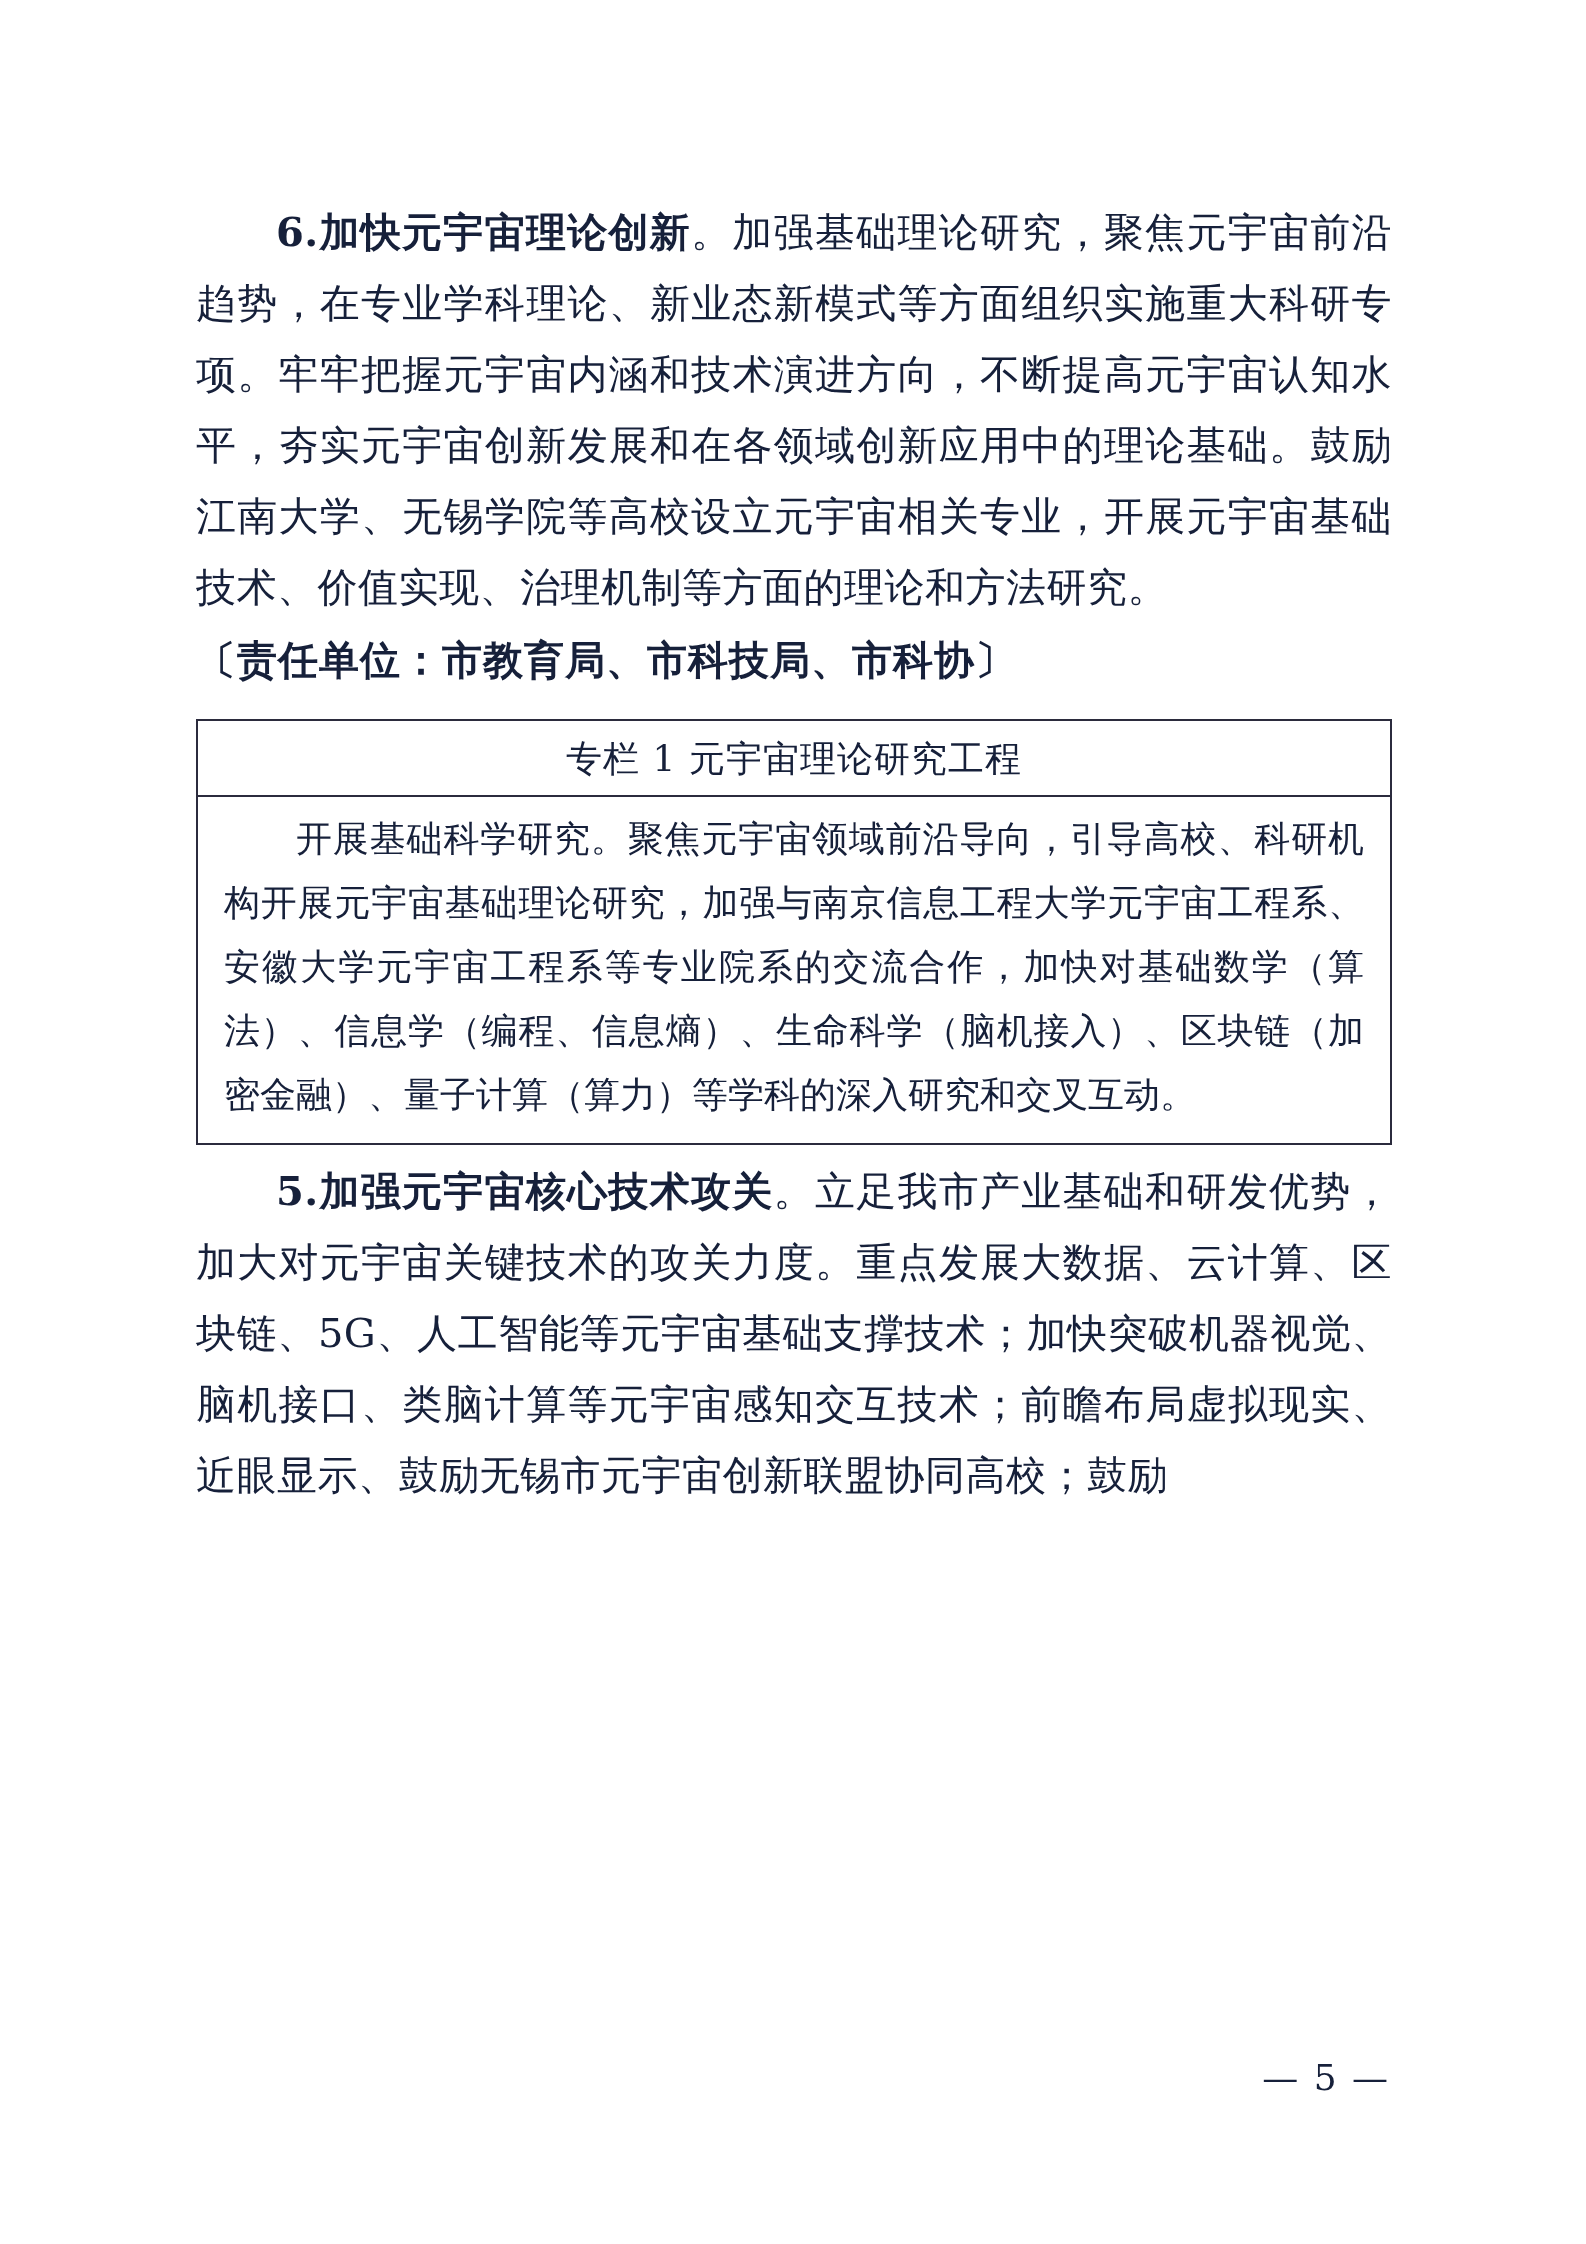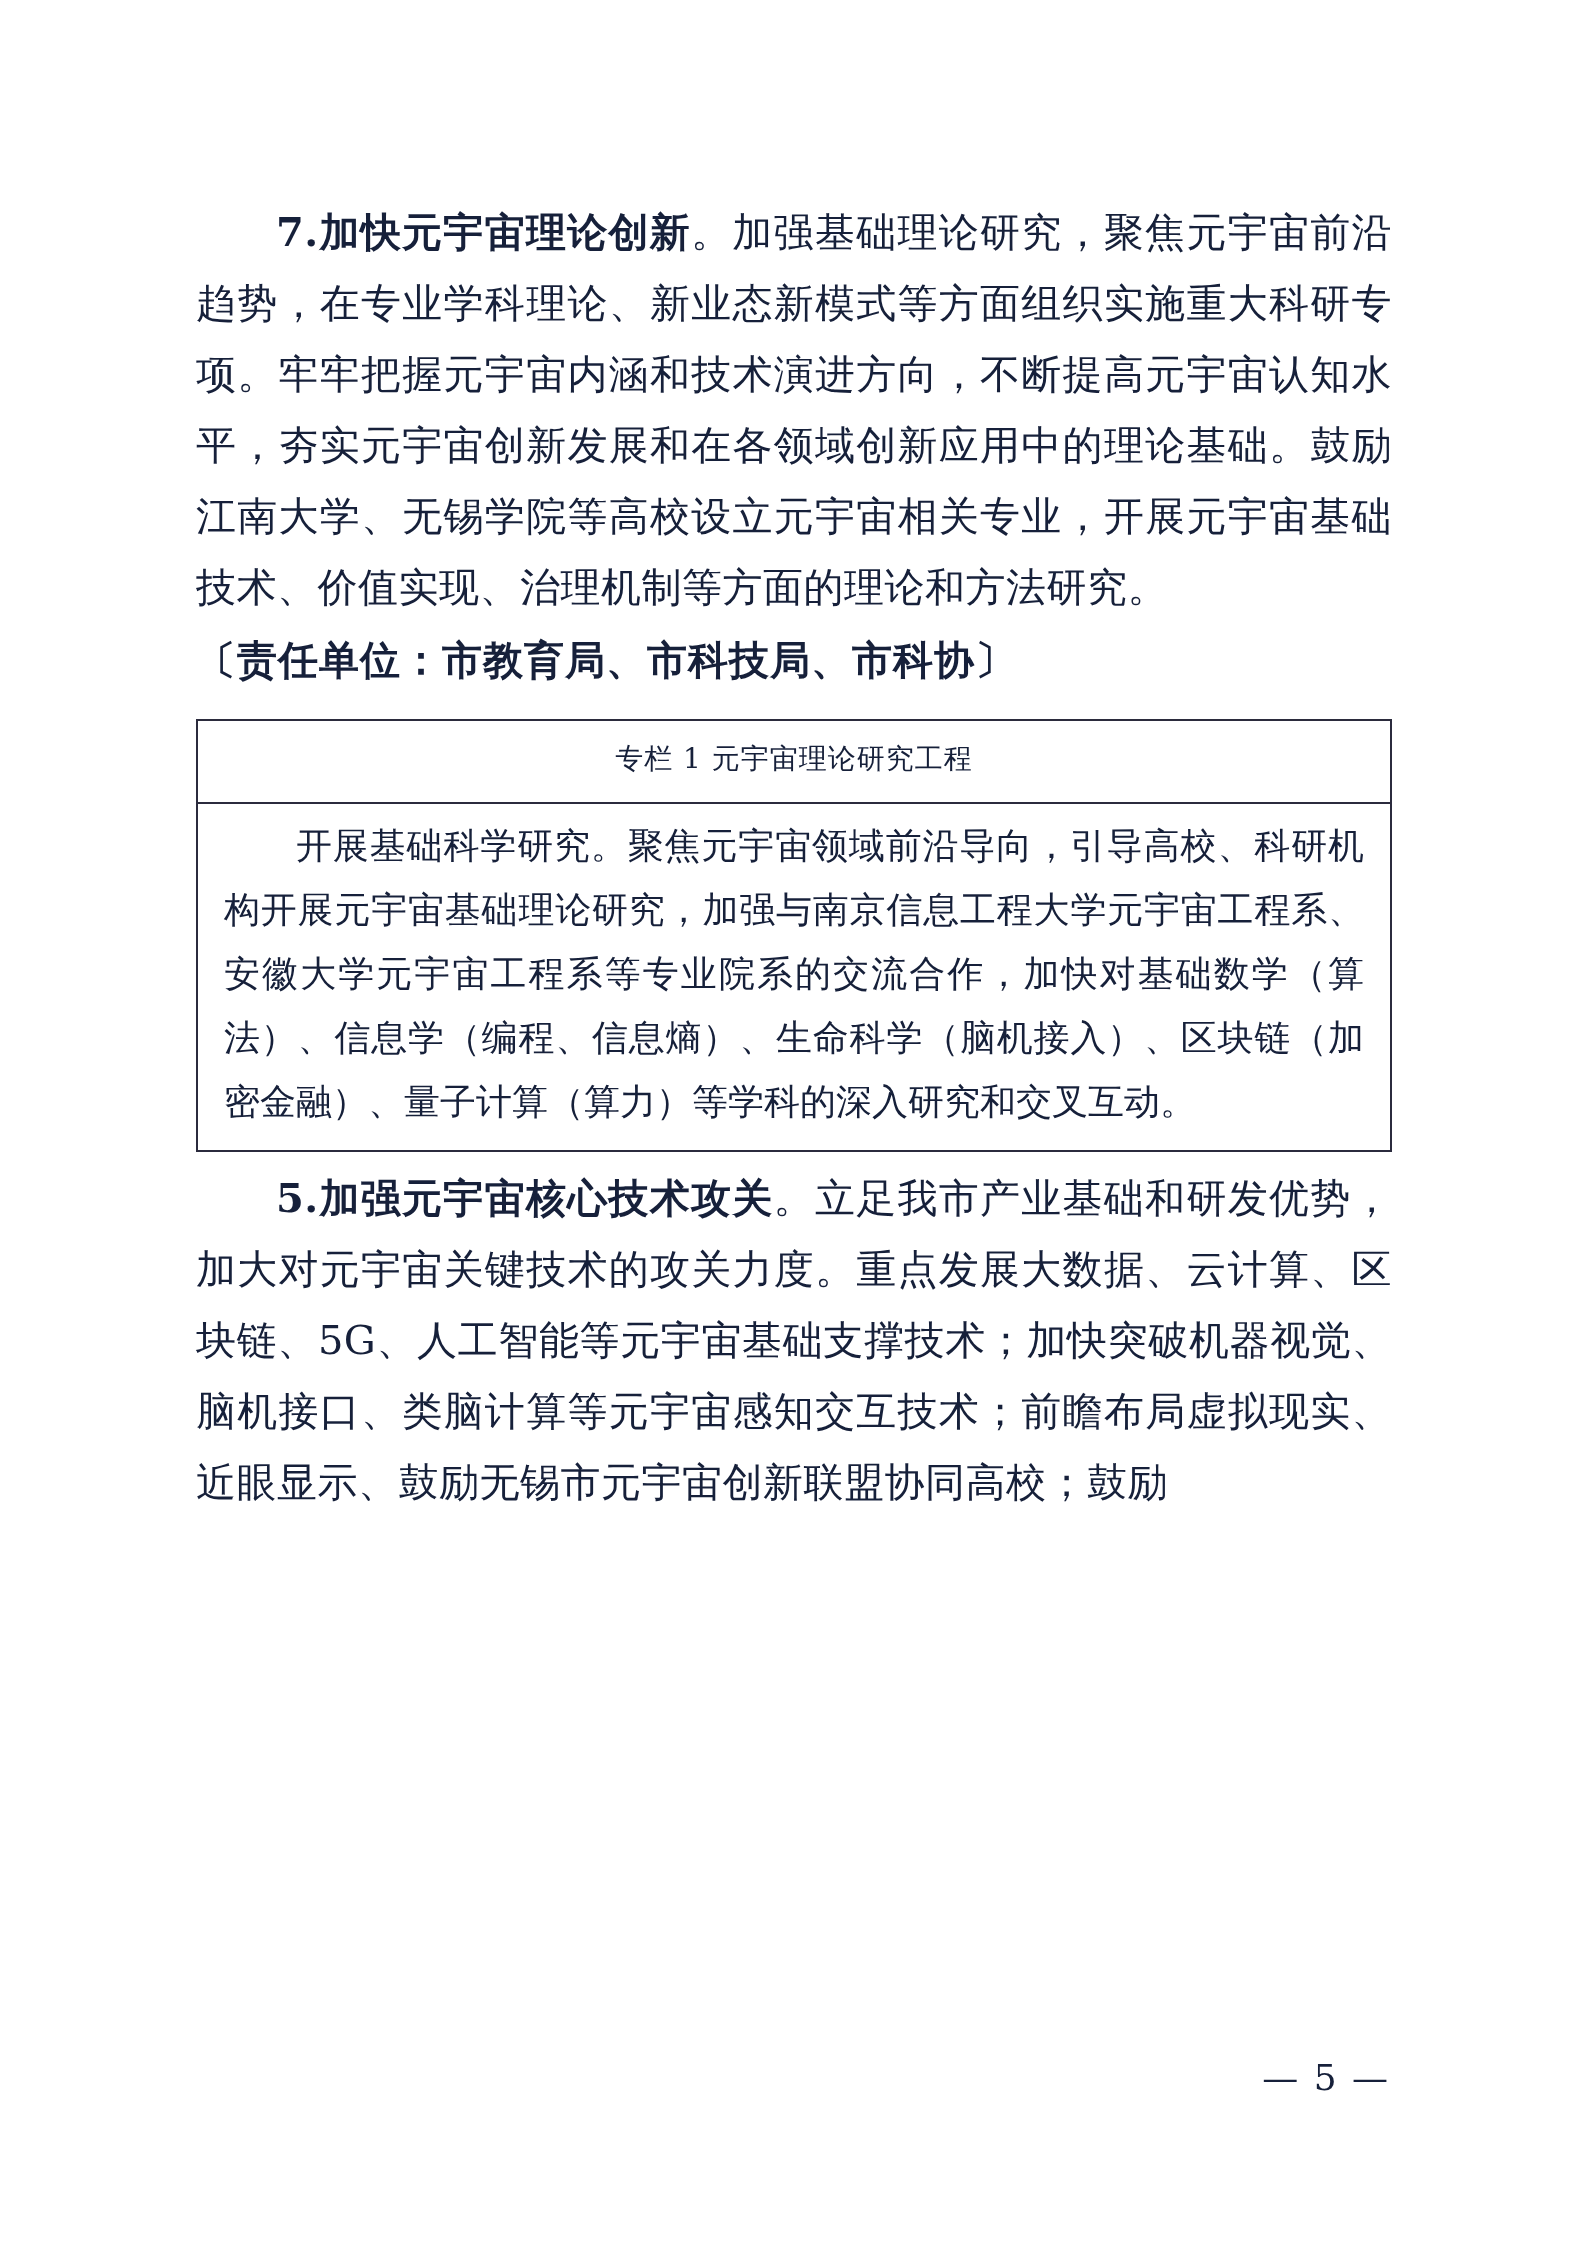--- a/index.html
+++ b/index.html
@@ -54,23 +54,23 @@
   }
 
   .box {
     border: 2px solid #2b2b3d;
     margin: 4px 0 10px 0;
     box-sizing: border-box;
     width: 1196px;
   }
   .box-title {
     text-align: center;
-    font-size: 28px;
+    font-size: 36px;
     line-height: 64px;
-    padding: 6px 0 11px 0;
+    padding: 6px 0 4px 0;
     border-bottom: 2px solid #2b2b3d;
     letter-spacing: 1px;
     color: #16203a;
   }
   .box-body {
     padding: 10px 26px 16px 26px;
   }
   .box-body p {
     margin: 0;
     font-size: 36px;
@@ -89,21 +89,21 @@
     color: #16203a;
     font-family: "DejaVu Serif", "Liberation Serif", serif;
   }
 </style>
 </head>
 <body>
 
 <div class="page">
   <div class="content">
 
-    <p class="body-para indent2"><span class="lead">7.加快元宇宙理论创新</span><span>。加强基础理论研究，聚焦元宇宙前沿趋势，在专业学科理论、新业态新模式等方面组织实施重大科研专项。牢牢把握元宇宙内涵和技术演进方向，不断提高元宇宙认知水平，夯实元宇宙创新发展和在各领域创新应用中的理论基础。鼓励江南大学、无锡学院等高校设立元宇宙相关专业，开展元宇宙基础技术、价值实现、治理机制等方面的理论和方法研究。</span></p>
+    <p class="body-para indent2"><span class="lead">6.加快元宇宙理论创新</span><span>。加强基础理论研究，聚焦元宇宙前沿趋势，在专业学科理论、新业态新模式等方面组织实施重大科研专项。牢牢把握元宇宙内涵和技术演进方向，不断提高元宇宙认知水平，夯实元宇宙创新发展和在各领域创新应用中的理论基础。鼓励江南大学、无锡学院等高校设立元宇宙相关专业，开展元宇宙基础技术、价值实现、治理机制等方面的理论和方法研究。</span></p>
 
     <div class="resp-line">〔责任单位：市教育局、市科技局、市科协〕</div>
 
     <div class="box">
       <div class="box-title">专栏 1  元宇宙理论研究工程</div>
       <div class="box-body">
         <p>开展基础科学研究。聚焦元宇宙领域前沿导向，引导高校、科研机构开展元宇宙基础理论研究，加强与南京信息工程大学元宇宙工程系、安徽大学元宇宙工程系等专业院系的交流合作，加快对基础数学（算法）、信息学（编程、信息熵）、生命科学（脑机接入）、区块链（加密金融）、量子计算（算力）等学科的深入研究和交叉互动。</p>
       </div>
     </div>
 

